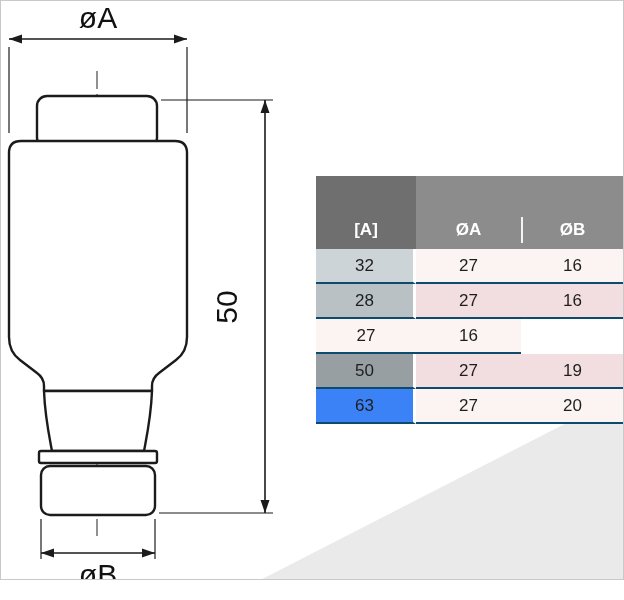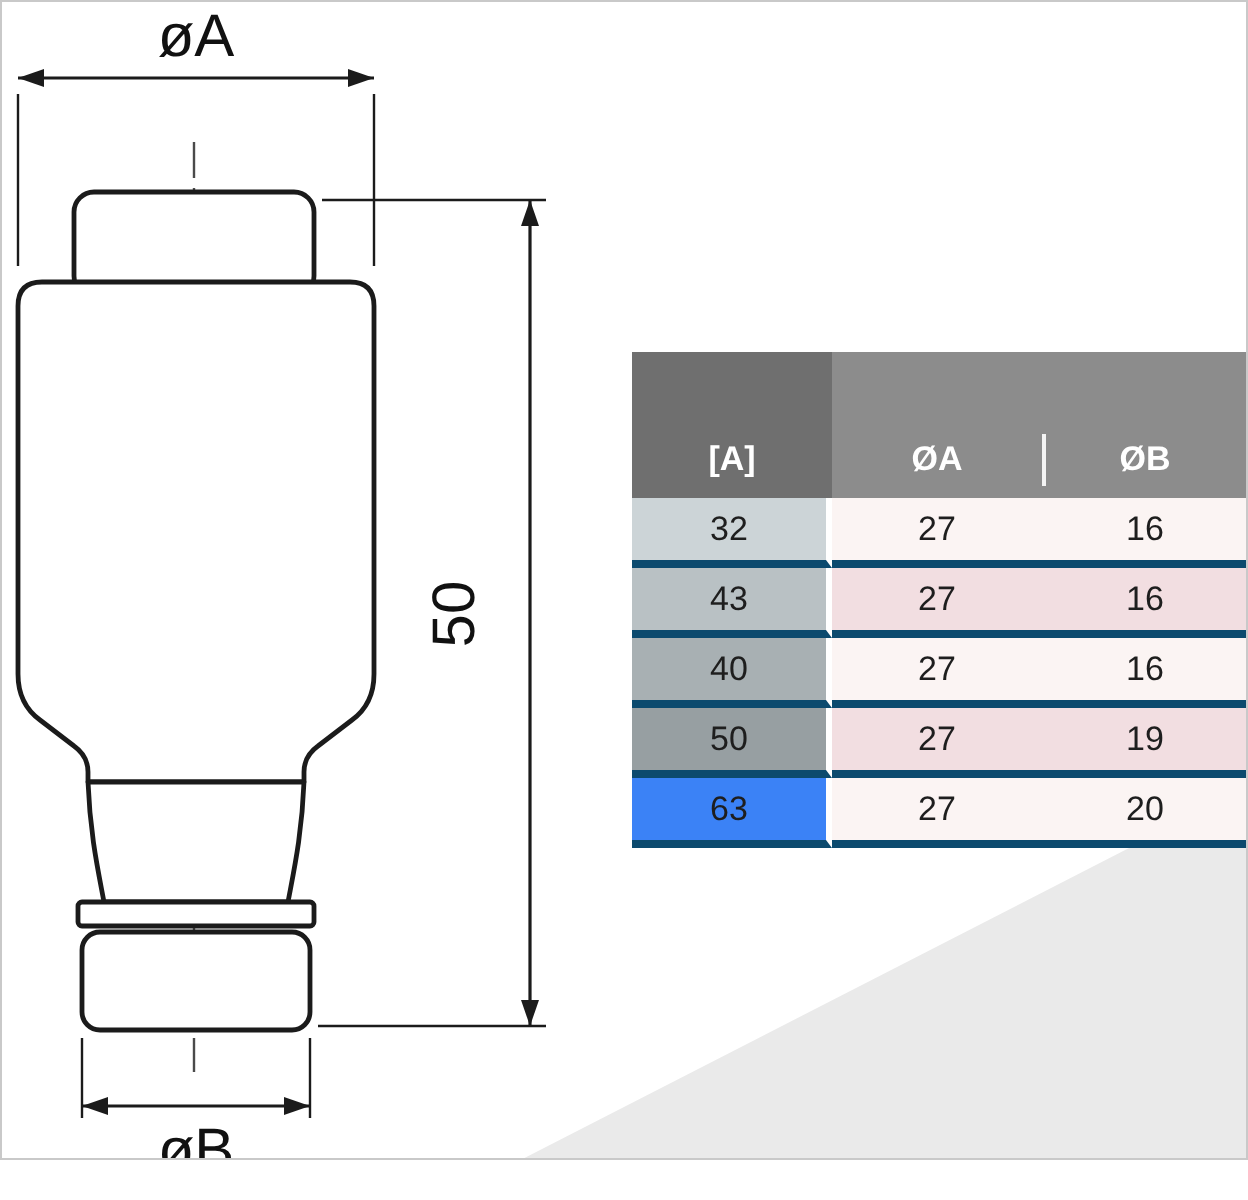--- a/index.html
+++ b/index.html
@@ -63,21 +63,21 @@
     display: grid;
     grid-template-columns: 100px 105px 103px;
     height: 35px;
   }
   .td {
     display: flex;
     align-items: center;
     justify-content: center;
     font-size: 17px;
     color: #1e1e1e;
-    border-bottom: 4px solid #0c4a6e;
+    border-bottom: 2px solid #0c4a6e;
   }
   .td.cell-a { border-right: 3px solid #ffffff; }
   .r0 .cell-a { background: #ccd4d7; }
   .r1 .cell-a { background: #b9c1c4; }
   .r2 .cell-a { background: #a8b0b3; }
   .r3 .cell-a { background: #979fa2; }
   .r4 .cell-a { background: #3b82f6; }
   .row-light .cell-d { background: #fbf4f3; }
   .row-pink  .cell-d { background: #f2dee1; }
   
@@ -133,26 +133,25 @@
       <div class="th col-b">ØA</div>
       <div class="th col-c">ØB</div>
     </div>
 
     <div class="trow r0 row-light">
       <div class="td cell-a">32</div>
       <div class="td cell-d">27</div>
       <div class="td cell-d">16</div>
     </div>
     <div class="trow r1 row-pink">
-      <div class="td cell-a">43</div>
+      <div class="td cell-a">28</div>
       <div class="td cell-d">27</div>
       <div class="td cell-d">16</div>
     </div>
     <div class="trow r2 row-light">
-      <div class="td cell-a">40</div>
       <div class="td cell-d">27</div>
       <div class="td cell-d">16</div>
     </div>
     <div class="trow r3 row-pink">
       <div class="td cell-a">50</div>
       <div class="td cell-d">27</div>
       <div class="td cell-d">19</div>
     </div>
     <div class="trow r4 row-light">
       <div class="td cell-a">63</div>

